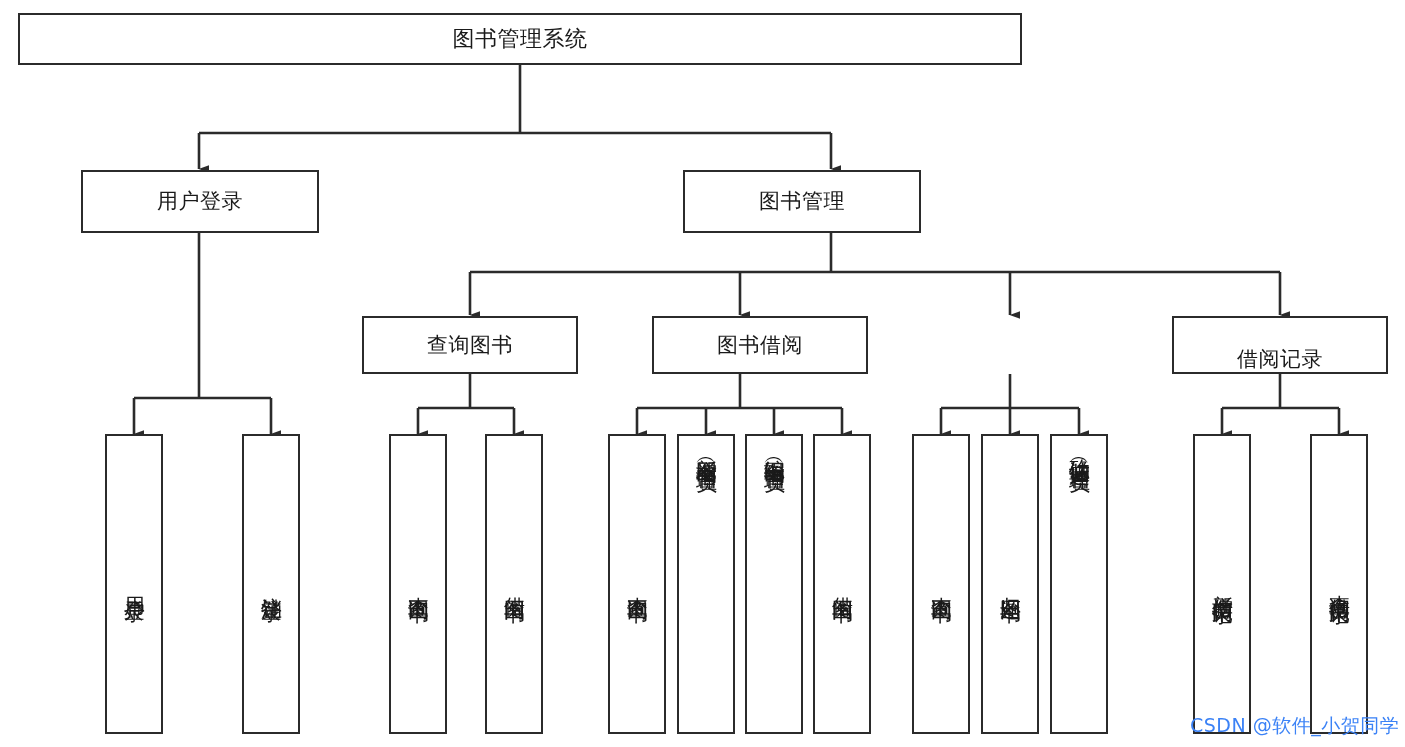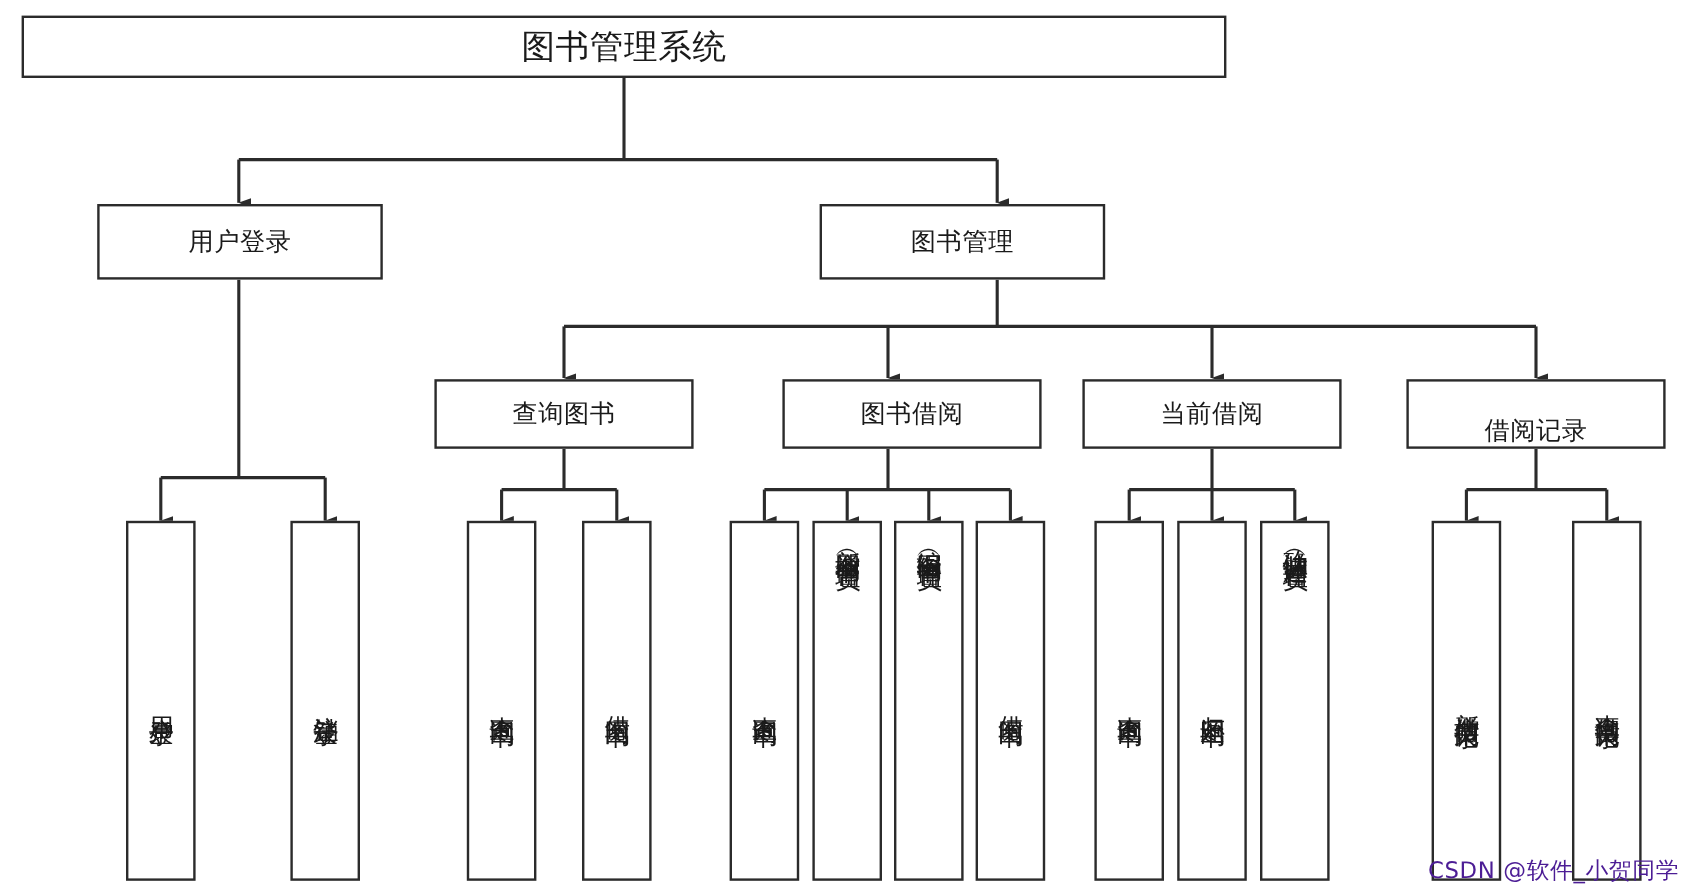--- a/index.html
+++ b/index.html
@@ -41,21 +41,21 @@
     text-align: center;
     line-height: 1.18;
     letter-spacing: 0.5px;
   }
   
   .node.horiz .node-label {
     writing-mode: horizontal-tb;
     font-size: 21px;
   }
   .node.root .node-label {
-    font-size: 28px;
+    font-size: 22px;
   }
   
   .node.vert {
     align-items: flex-start;
     justify-content: center;
     padding-top: 6px;
   }
   .node.vert .node-label {
     writing-mode: vertical-rl;
     text-orientation: upright;
@@ -64,21 +64,21 @@
     letter-spacing: 2px;
     white-space: nowrap;
   }
   
   .node.vert.centered {
     align-items: center;
     padding-top: 0;
   }
   .watermark {
     position: absolute;
-    color: #4c1d95;
+    color: #3b82f6;
     font-size: 19px;
     white-space: nowrap;
     letter-spacing: 0.5px;
   }
 </style>
 </head>
 <body>
 
 <div id="canvas">
 
@@ -150,23 +150,20 @@
   </div>
 
   <div class="node horiz" style="left:362px; top:316px; width:216px; height:58px;">
     <span class="node-label">查询图书</span>
   </div>
 
   <div class="node horiz" style="left:652px; top:316px; width:216px; height:58px;">
     <span class="node-label">图书借阅</span>
   </div>
 
-  <div class="node horiz" style="left:902px; top:316px; width:216px; height:58px;">
-    <span class="node-label">当前借阅</span>
-  </div>
 
   <div class="node horiz" style="left:1172px; top:316px; width:216px; height:58px;align-items:flex-end;">
     <span class="node-label">借阅记录</span>
   </div>
 
   <div class="node vert centered" style="left:105px; top:434px; width:58px; height:300px;">
     <span class="node-label">用户登录</span>
   </div>
 
   <div class="node vert centered" style="left:242px; top:434px; width:58px; height:300px;">

